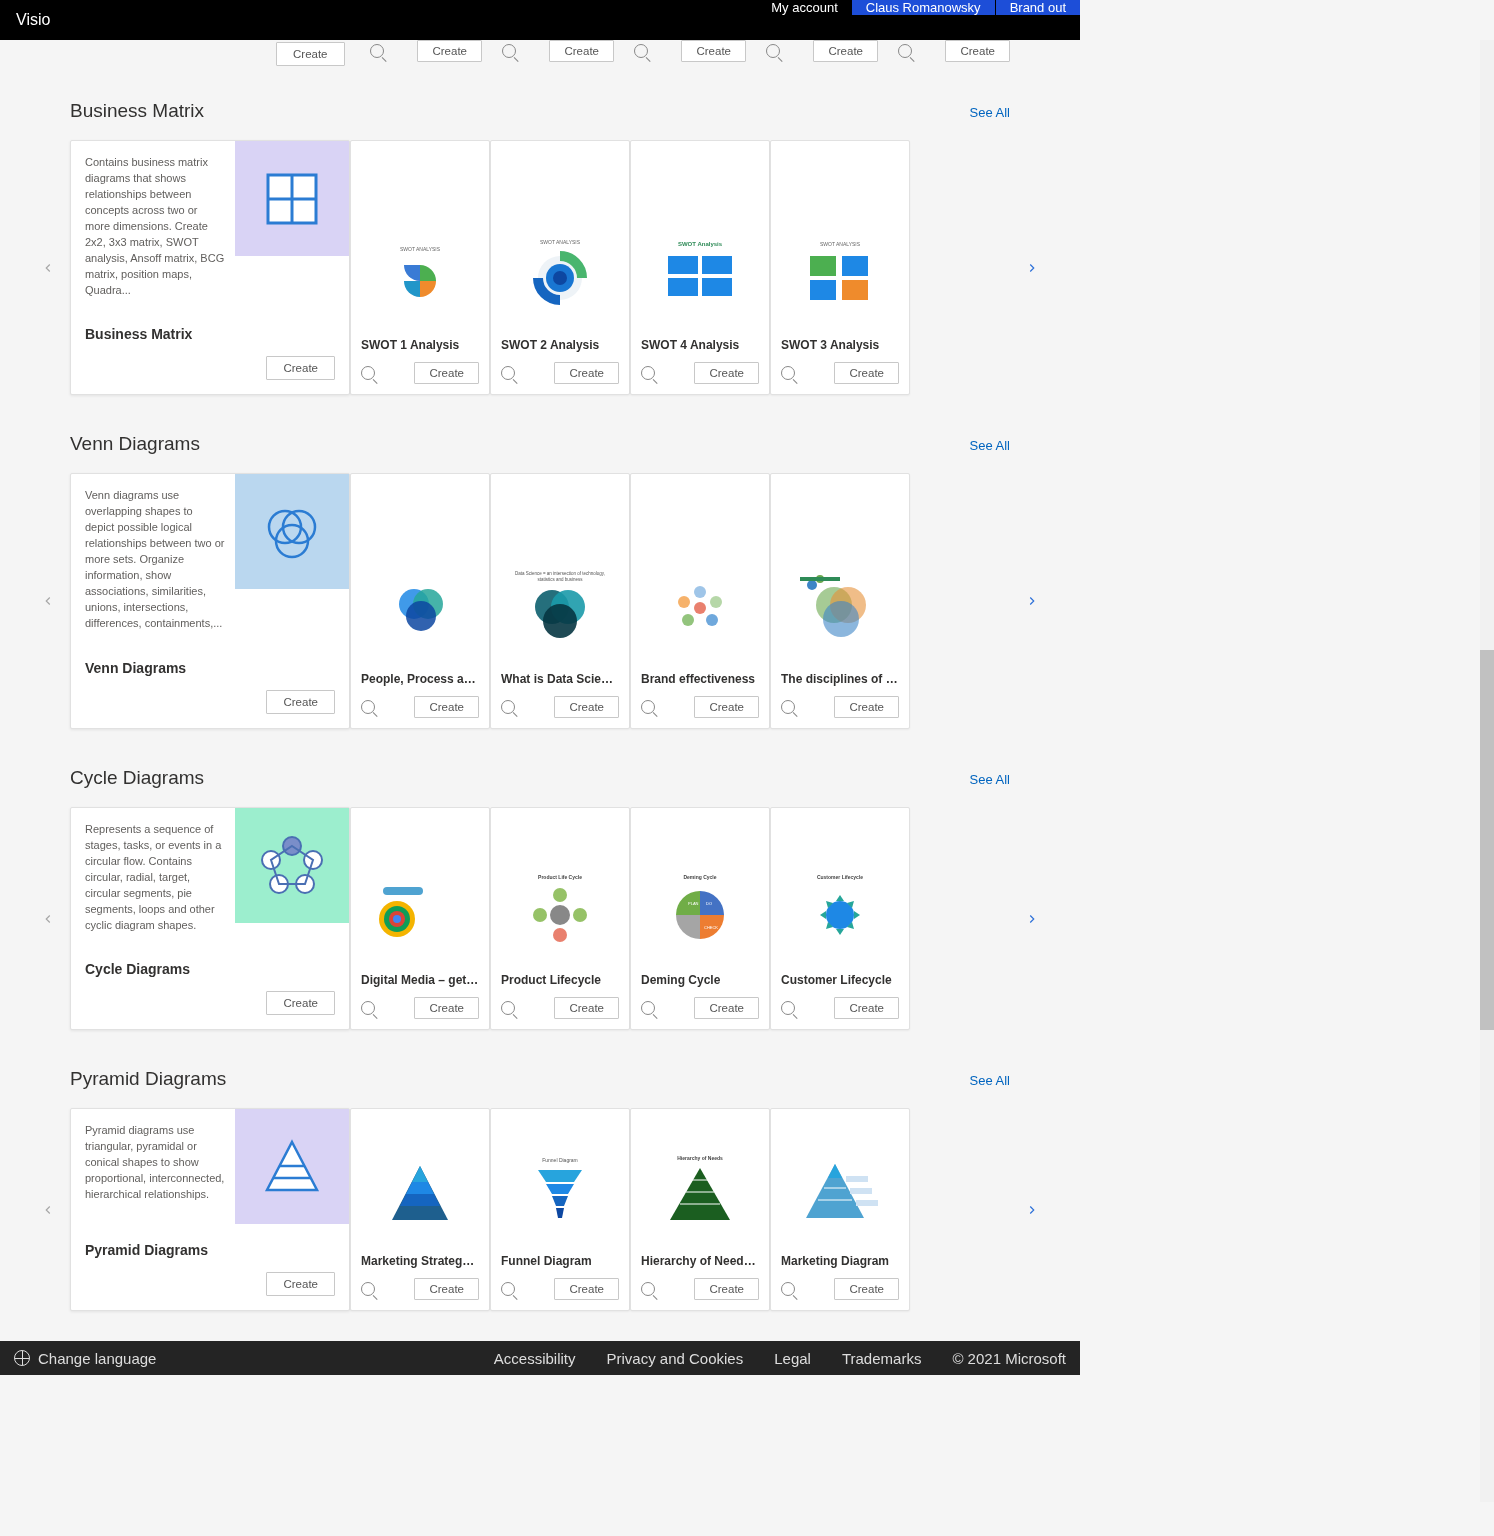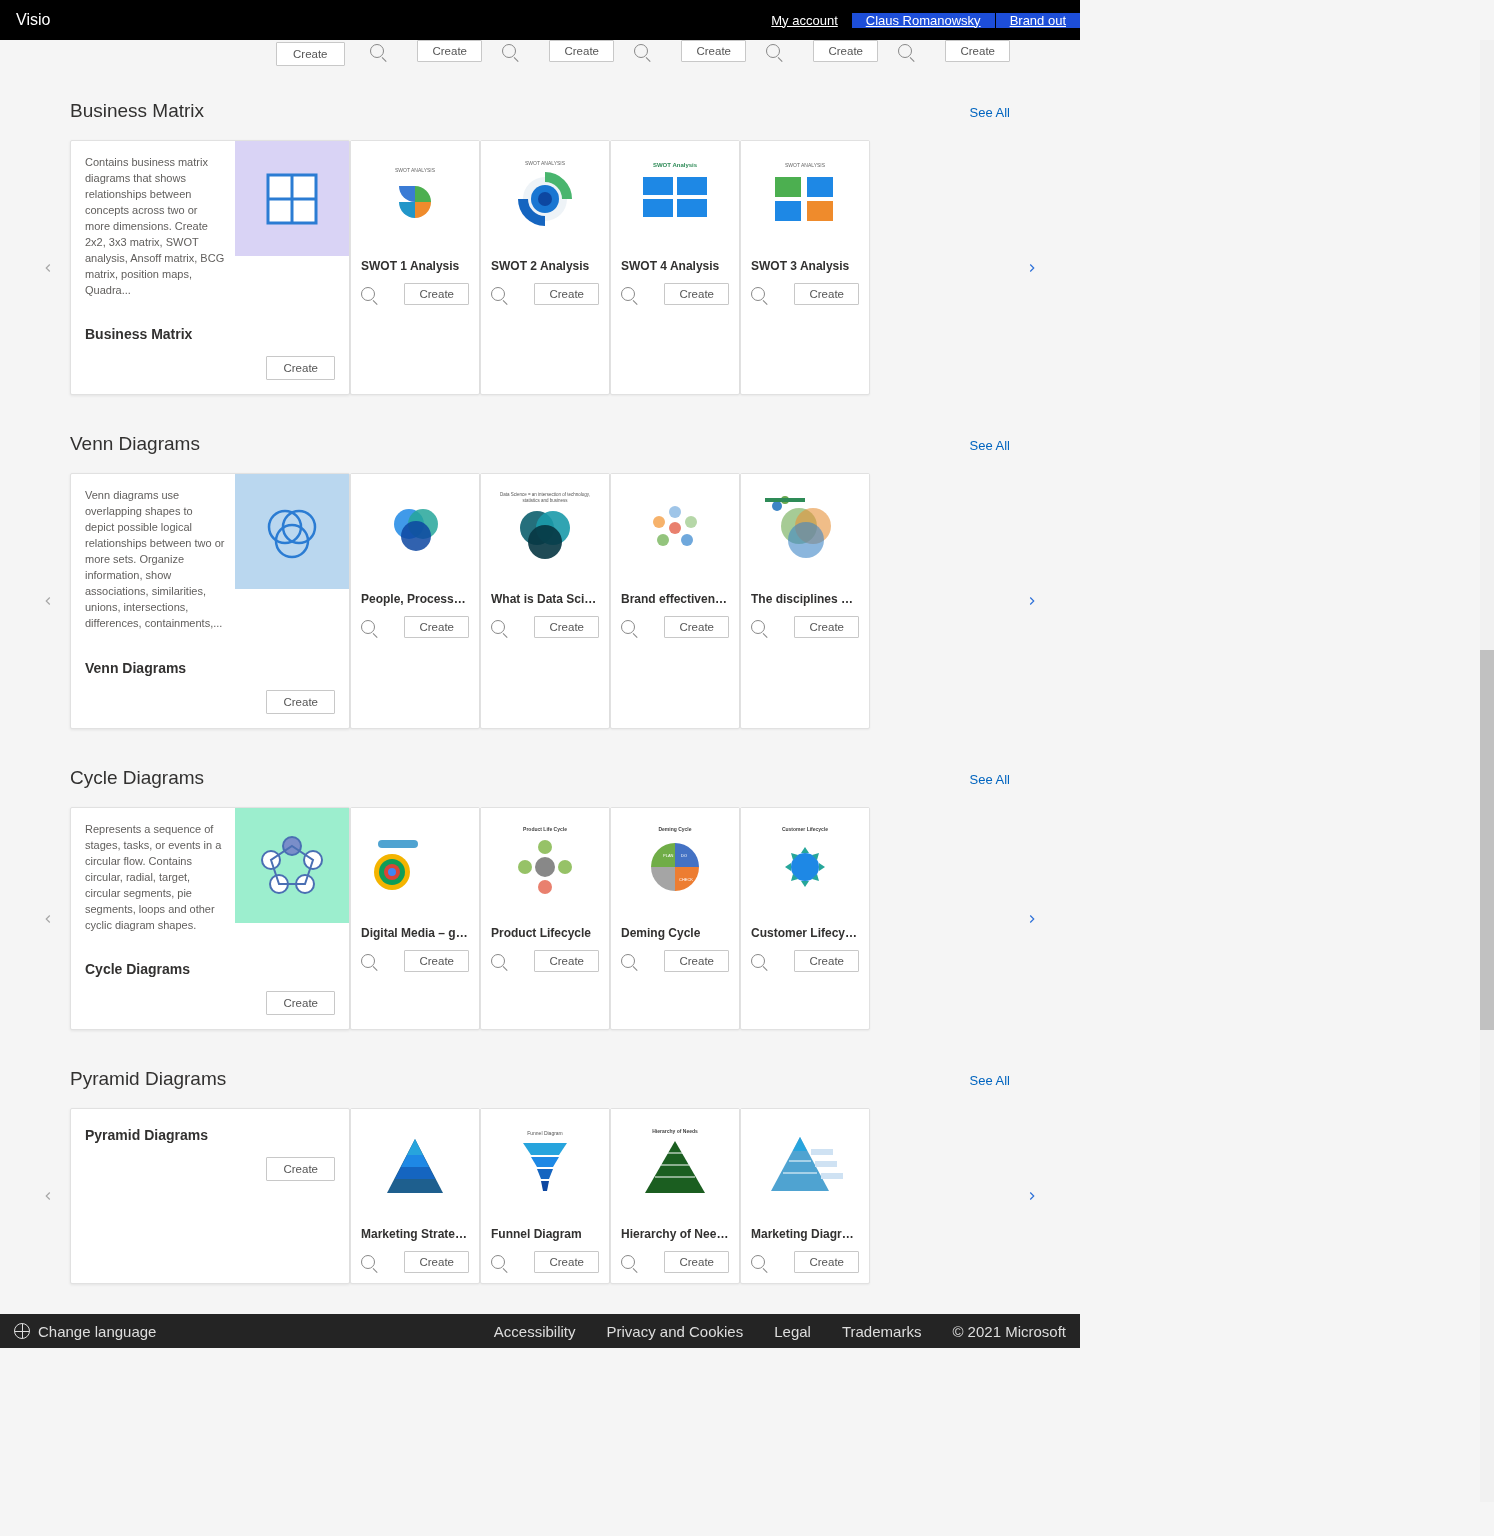--- a/index.html
+++ b/index.html
@@ -1,20 +1,20 @@
 <!DOCTYPE html>
 <html><head>
 <meta charset="utf-8">
 <style>
   * { box-sizing: border-box; margin: 0; padding: 0; }
   body { font-family: "Segoe UI", Arial, sans-serif; background: #f5f5f5; color: #323130; width: 1080px; }
   
   .header { background: #000; height: 40px; display: flex; align-items: center; justify-content: space-between; padding: 0 0 0 16px; color: #fff; }
   .header-left { font-size: 16px; font-weight: 400; }
-  .header-right { display: flex; align-items: center; height: 100%; text-decoration: underline; }
+  .header-right { display: flex; align-items: flex-start; height: 100%; }
   .header-link { display: flex; align-items: center; padding: 0 14px; color: #fff; font-size: 13px; cursor: pointer; text-decoration: none; }
   .header-link.light { background: #1d4ed8; }
   .header-divider { width: 1px; background: #666; margin: 10px 0; }
   
   .content { padding: 0 70px 30px 70px; background: #f5f5f5; min-height: 1060px; position: relative;}
   .cutrow { display:flex; gap:20px; padding-left:300px; margin-bottom:30px;}
   .cutcell {width:130px; display:flex; align-items:center; justify-content:space-between;}
   .section { margin-top: 38px; }
   .section-head { display: flex; justify-content: space-between; align-items: baseline; margin-bottom: 18px; }
   .section-title { font-size: 19px; font-weight: 400; color: #323130; }
@@ -26,21 +26,21 @@
   .arrow.right { right: -34px; color:#2b6fd8; }
   .arrow svg{width:14px;height:14px;}
   
   .cat-card { width: 280px; background:#fff; border:1px solid #e1e1e1; border-radius:2px; box-shadow:0 1px 3px rgba(0,0,0,.08); display:flex; flex-direction:column; }
   .cat-top{display:flex;}
   .cat-desc{width:165px;padding:14px 10px 10px 14px; font-size:11px; color:#605e5c; line-height:1.45;}
   .cat-thumb{width:115px;height:115px;display:flex;align-items:center;justify-content:center;}
   .cat-title{font-size:14px;font-weight:600;padding:18px 14px 6px 14px;}
   .cat-foot{padding:8px 14px 14px;display:flex;justify-content:flex-end;}
   
-  .tpl-card{width:130px;background:#fff;border:1px solid #e1e1e1;border-radius:2px;display:flex;flex-direction:column; box-shadow:0 1px 2px rgba(0,0,0,.05);}
+  .tpl-card{width:140px;background:#fff;border:1px solid #e1e1e1;border-radius:2px;display:flex;flex-direction:column; box-shadow:0 1px 2px rgba(0,0,0,.05);justify-content:flex-end;}
   .tpl-thumb{height:108px;background:#fff;display:flex;align-items:center;justify-content:center;font-size:8px;color:#666;overflow:hidden;}
   .tpl-title{font-size:12px;font-weight:600;padding:10px 10px 4px 10px; white-space:nowrap;overflow:hidden;text-overflow:ellipsis;}
   .tpl-foot{padding:6px 10px 10px 10px;display:flex;align-items:center;justify-content:space-between;}
   .zoom{width:14px;height:14px;border:1.4px solid #888;border-radius:50%;position:relative;cursor:pointer;}
   .zoom::after{content:"";position:absolute;width:6px;height:1.4px;background:#888;bottom:-3px;right:-4px;transform:rotate(45deg);}
   .btn{border:1px solid #c8c8c8;background:#fff;color:#555;font-size:11.5px;padding:5px 16px;cursor:pointer;border-radius:1px;}
   .btn.sm{padding:4px 14px;}
   
   .th-bm{background:#d9d3f5;}
   .th-vd{background:#bad7ef;}
@@ -422,20 +422,30 @@
      <div class="see-all">See All</div>
    </div>
    <div class="row-wrap">
      <div class="arrow left">
             <svg viewBox="0 0 24 24" fill="none" stroke="currentColor" stroke-width="2">
               <polyline points="15 18 9 12 15 6"></polyline>
             </svg>
           </div>
      <div class="row">
        <div class="cat-card">
+         <div class="cat-top">
+           <div class="cat-desc">Pyramid diagrams use triangular, pyramidal or conical shapes to show proportional, interconnected, hierarchical relationships.</div>
+           <div class="cat-thumb th-pd">
+                  <svg width="70" height="70">
+                    <polygon points="35,10 60,58 10,58" fill="#fff" stroke="#2b7cd3" stroke-width="2.5"></polygon>
+                    <line x1="22" y1="34" x2="48" y2="34" stroke="#2b7cd3" stroke-width="2.5"></line>
+                    <line x1="16" y1="46" x2="54" y2="46" stroke="#2b7cd3" stroke-width="2.5"></line>
+                  </svg>
+                </div>
+         </div>
          <div class="cat-title">Pyramid Diagrams</div>
          <div class="cat-foot">
                 <button class="btn">Create</button>
               </div>
        </div>
 
        <div class="tpl-card">
          <div class="tpl-thumb">
                 <svg width="100" height="85">
                   <polygon points="50,18 78,72 22,72" fill="#1e5f8e"></polygon>

